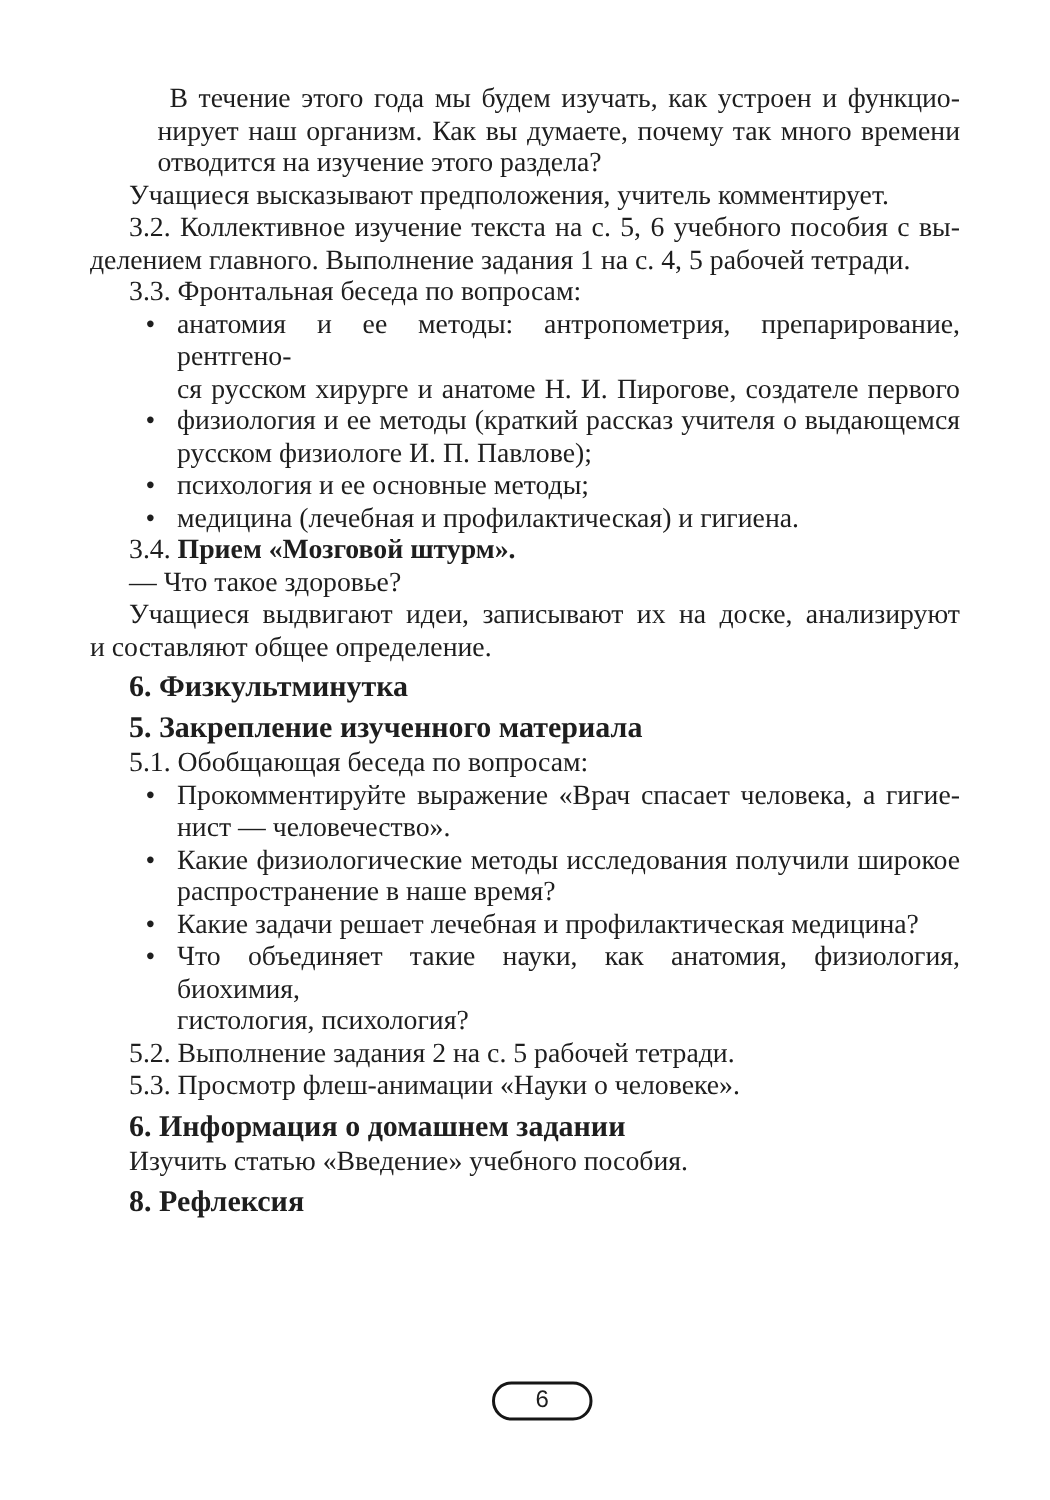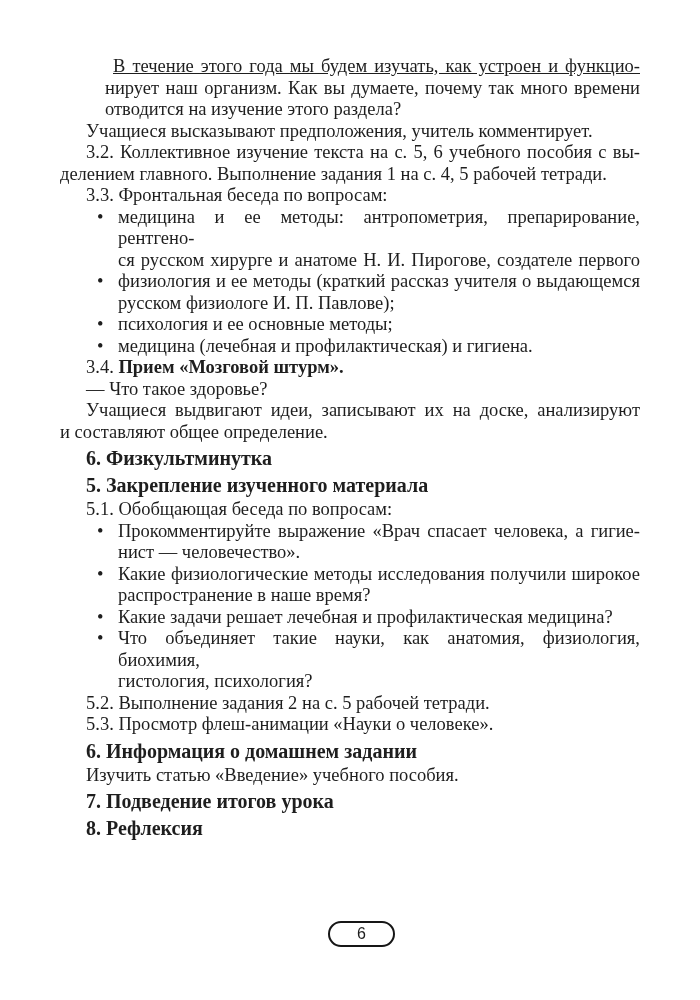--- a/index.html
+++ b/index.html
@@ -18,21 +18,21 @@
     width: 580px;
     font-size: 18.5px;
     line-height: 21.5px;
   }
   .block { position: relative; }
   .line { text-align: justify; text-align-last: justify; }
   .line.last { text-align-last: left; }
   .block.para .line.first,
   .block.heading .line.first { padding-left: 26px; }
   .block.quote { margin-left: 45px; }
-  .block.quote .line.first { padding-left: 8px; text-decoration: underline; }
+  .block.quote .line.first { padding-left: 8px; }
   .block.bullet { margin-left: 58px; }
   .bullet-marker {
     position: absolute;
     left: -21px;
     top: 0;
     width: 16px;
     text-align: left;
   }
   .block.heading {
     font-weight: bold;
@@ -73,21 +73,21 @@
       </div>
       <div class="block para">
         <div class="line first">3.2. Коллективное изучение текста на с. 5, 6 учебного пособия с вы-</div>
         <div class="line last">делением главного. Выполнение задания 1 на с. 4, 5 рабочей тетради.</div>
       </div>
       <div class="block para">
         <div class="line first last">3.3. Фронтальная беседа по вопросам:</div>
       </div>
       <div class="block bullet">
         <span class="bullet-marker">•</span>
-        <div class="line first">медицина и ее методы: антропометрия, препарирование, рентгено-</div>
+        <div class="line first">анатомия и ее методы: антропометрия, препарирование, рентгено-</div>
         <div class="line">ся русском хирурге и анатоме Н. И. Пирогове, создателе первого</div>
       </div>
       <div class="block bullet">
         <span class="bullet-marker">•</span>
         <div class="line first">физиология и ее методы (краткий рассказ учителя о выдающемся</div>
         <div class="line last">русском физиологе И. П. Павлове);</div>
       </div>
       <div class="block bullet">
         <span class="bullet-marker">•</span>
         <div class="line first last">психология и ее основные методы;</div>
@@ -140,22 +140,19 @@
       <div class="block para">
         <div class="line first last">5.3. Просмотр флеш-анимации «Науки о человеке».</div>
       </div>
       <div class="block heading">
         <div class="line first last">6. Информация о домашнем задании</div>
       </div>
       <div class="block para">
         <div class="line first last">Изучить статью «Введение» учебного пособия.</div>
       </div>
       <div class="block heading">
-        <div class="line first last">7. Подведение итогов урока</div>
-      </div>
-      <div class="block heading">
         <div class="line first last">8. Рефлексия</div>
       </div>
     </div>
   <div class="page-number-pill">
     <span>6</span>
   </div>
 </div>
 
 </body></html>

